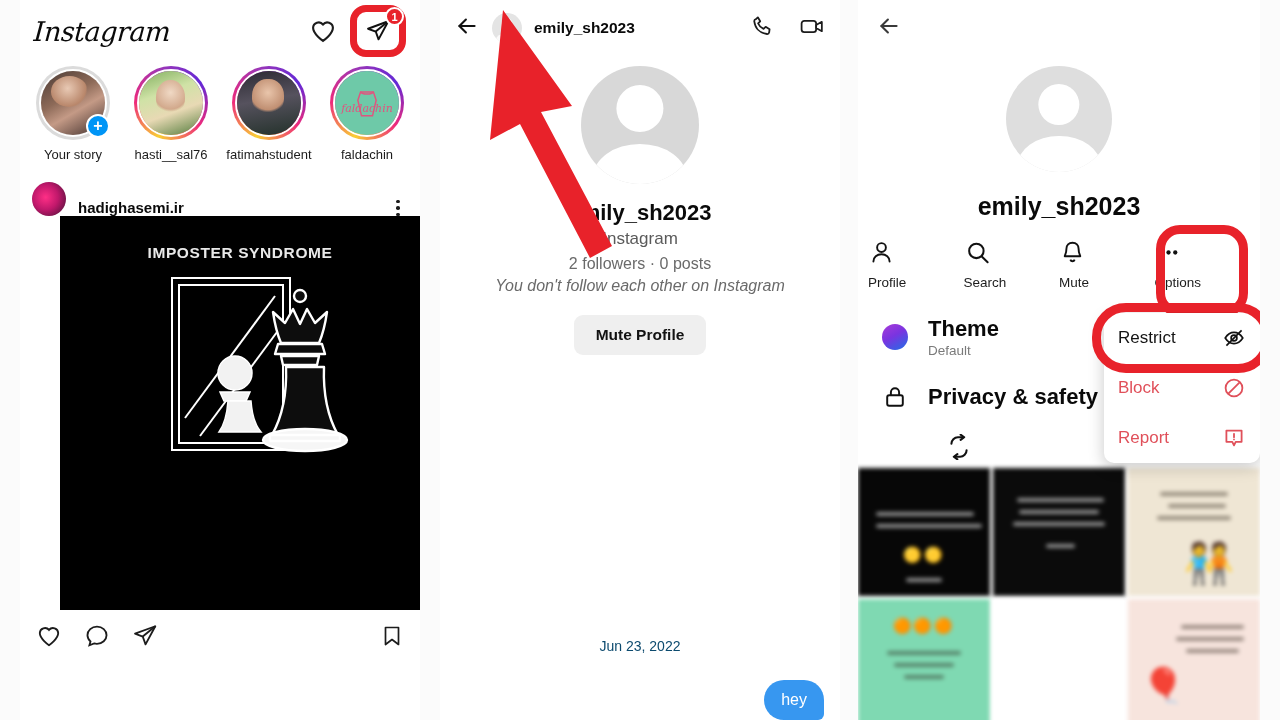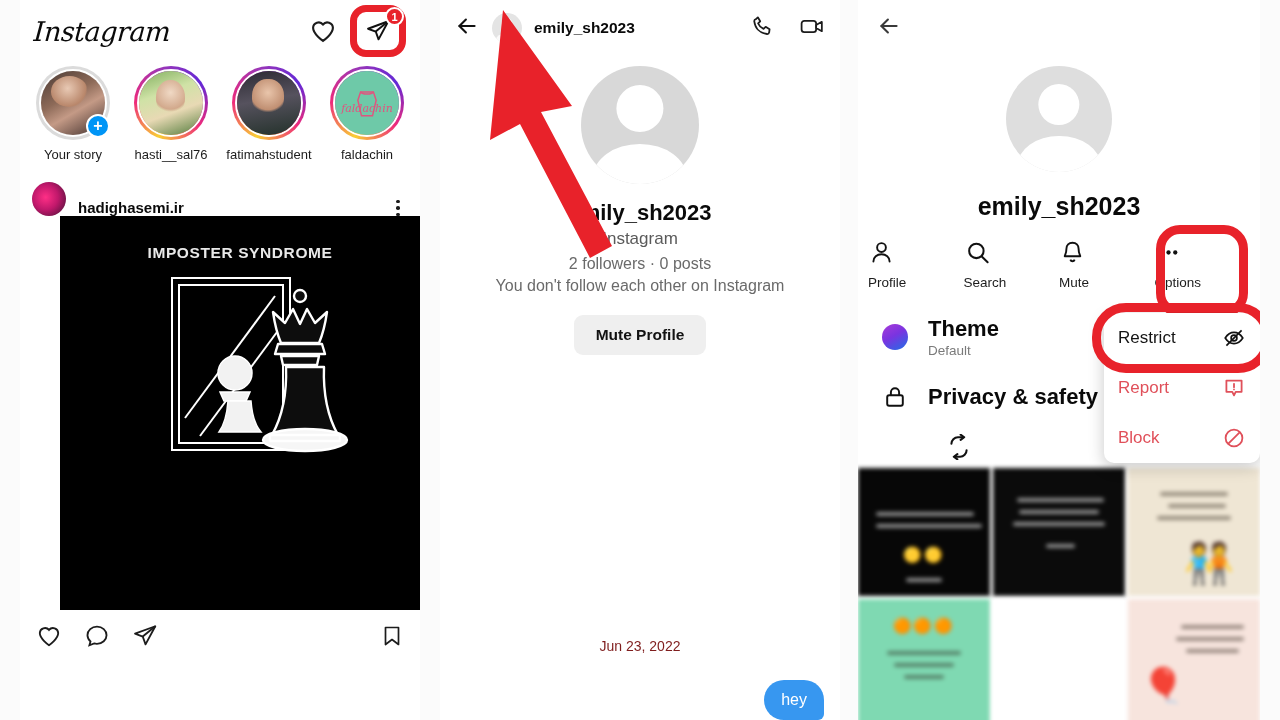--- a/index.html
+++ b/index.html
@@ -111,29 +111,29 @@
   .chat-profile { padding-top: 10px; text-align: center; }
   .big-av { width: 118px; height: 118px; border-radius: 50%; background: #d8d8d8;
             margin: 0 auto; position: relative; overflow: hidden; }
   .big-av::before { content:""; position:absolute; left:50%; top:16%; width:40%; height:40%;
                     transform:translateX(-50%); border-radius:50%; background:#fff; }
   .big-av::after { content:""; position:absolute; left:50%; bottom:-24%; width:80%; height:58%;
                    transform:translateX(-50%); border-radius:50%; background:#fff; }
   .cp-name { margin-top: 16px; font-size: 22px; font-weight: 700; color: #0a0a0a; }
   .cp-sub { margin-top: 3px; font-size: 17px; color: #5a5a5a; }
   .cp-stats { margin-top: 6px; font-size: 16px; color: #6a6a6a; }
-  .cp-note { margin-top: 4px; font-size: 16px; color: #6a6a6a; }
+  .cp-note { margin-top: 4px; font-size: 16px; color: #6a6a6a; font-style: italic; }
   .view-profile {
     margin: 20px auto 0; display: inline-block; background: #efefef;
     border: none; border-radius: 9px; padding: 11px 22px;
     font-size: 15.5px; font-weight: 700; color: #121212;
     font-family: "Liberation Sans", sans-serif; cursor: pointer;
   }
   .chat-date { position: absolute; left: 0; right: 0; bottom: 66px; text-align: center;
-               font-size: 14px; color: #7f1d1d; }
+               font-size: 14px; color: #0c4a6e; }
   .bubble { position: absolute; right: 16px; bottom: 0px;
             background: #3797f0; color: #fff; font-size: 16px;
             padding: 11px 17px; border-radius: 20px 20px 6px 20px; }
 
   
   .arrow { position: absolute; left: 0; top: 0; pointer-events: none; }
 
   
   .det-top { height: 56px; display: flex; align-items: center; padding: 0 18px; }
   .det-av { width: 106px; height: 106px; border-radius: 50%; background: #dedede;
@@ -480,30 +480,30 @@
       <div class="restrict-ring"></div>
       <div class="menu-item restrict">
         <span>Restrict</span>
         <svg width="24" height="24" viewBox="0 0 24 24" fill="none" stroke="#111" stroke-width="1.7" stroke-linejoin="round">
           <path d="M3.2 12s3.6-5.6 8.8-5.6S20.8 12 20.8 12s-3.6 5.6-8.8 5.6S3.2 12 3.2 12z"></path>
           <circle cx="12" cy="12" r="2.9"></circle>
             <path d="M4.4 19.6L19.6 4.4"></path>
         </svg>
       </div>
       <div class="menu-item danger">
+        <span>Block</span>
+        <svg width="24" height="24" viewBox="0 0 24 24" fill="none" stroke="#e0505a" stroke-width="1.8">
+          <circle cx="12" cy="12" r="8.4"></circle>
+            <path d="M6.1 17.9L17.9 6.1"></path>
+        </svg>
+      </div>
+      <div class="menu-item danger">
         <span>Report</span>
         <svg width="24" height="24" viewBox="0 0 24 24" fill="none" stroke="#e0505a" stroke-width="1.8" stroke-linejoin="round">
           <path d="M4.4 4.6h15.2v11.2h-5.9L12 19.4l-1.7-3.6H4.4z"></path>
           <path d="M12 7.8v3.4" stroke-linecap="round"></path>
             <circle cx="12" cy="13.4" r="0.9" fill="#e0505a" stroke="none"></circle>
         </svg>
       </div>
-      <div class="menu-item danger">
-        <span>Block</span>
-        <svg width="24" height="24" viewBox="0 0 24 24" fill="none" stroke="#e0505a" stroke-width="1.8">
-          <circle cx="12" cy="12" r="8.4"></circle>
-            <path d="M6.1 17.9L17.9 6.1"></path>
-        </svg>
-      </div>
     </div>
   </div>
 
 </div>
 
 </body></html>

